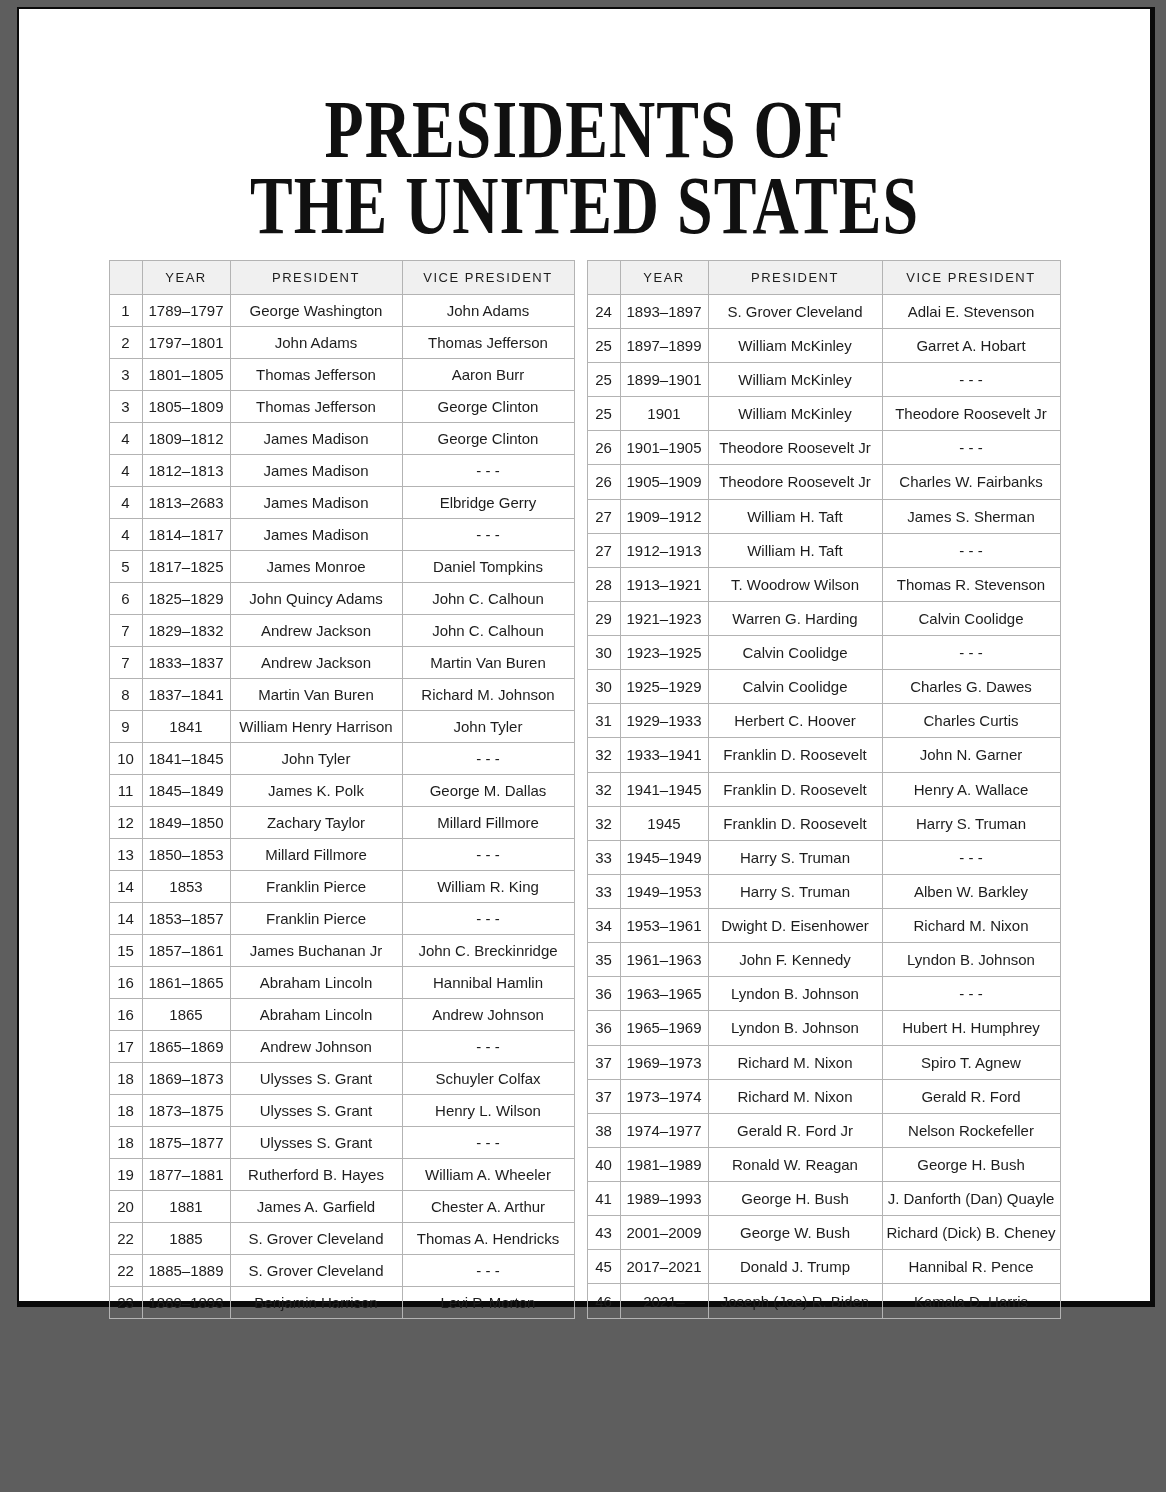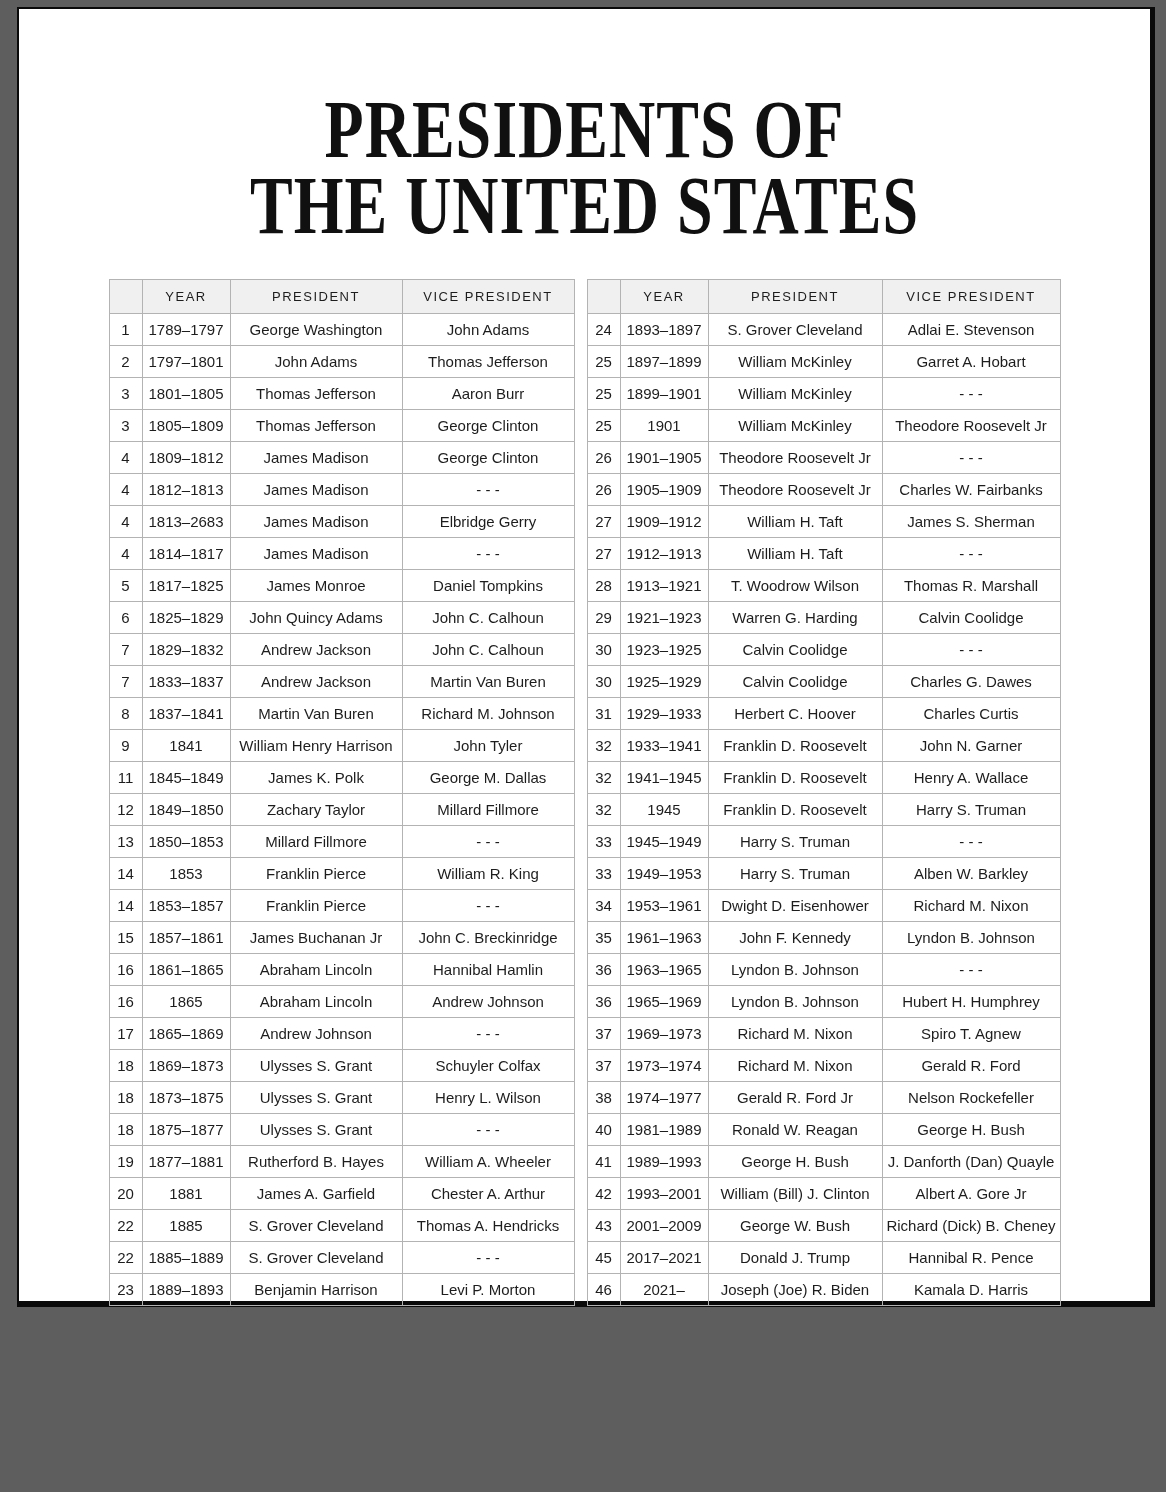--- a/index.html
+++ b/index.html
@@ -32,21 +32,21 @@
     line-height: 0.92;
     letter-spacing: 1px;
     color: #101010;
     transform: scaleY(1.28);
     transform-origin: top center;
   }
   .tables {
     display: flex;
     justify-content: center;
     gap: 12px;
-    margin-top: 68px;
+    margin-top: 49px;
   }
   table {
     border-collapse: collapse;
     table-layout: fixed;
     font-size: 15px;
     color: #1d1d1d;
   }
   th, td {
     border: 1px solid #b3b3b3;
     text-align: center;
@@ -167,20 +167,26 @@
             <td>Martin Van Buren</td>
             <td>Richard M. Johnson</td>
           </tr>
           <tr>
             <td>9</td>
             <td>1841</td>
             <td>William Henry Harrison</td>
             <td>John Tyler</td>
           </tr>
           <tr>
+            <td>10</td>
+            <td>1841–1845</td>
+            <td>John Tyler</td>
+            <td>- - -</td>
+          </tr>
+          <tr>
             <td>11</td>
             <td>1845–1849</td>
             <td>James K. Polk</td>
             <td>George M. Dallas</td>
           </tr>
           <tr>
             <td>12</td>
             <td>1849–1850</td>
             <td>Zachary Taylor</td>
             <td>Millard Fillmore</td>
@@ -338,21 +344,21 @@
           <tr>
             <td>27</td>
             <td>1912–1913</td>
             <td>William H. Taft</td>
             <td>- - -</td>
           </tr>
           <tr>
             <td>28</td>
             <td>1913–1921</td>
             <td>T. Woodrow Wilson</td>
-            <td>Thomas R. Marshall</td>
+            <td>Thomas R. Stevenson</td>
           </tr>
           <tr>
             <td>29</td>
             <td>1921–1923</td>
             <td>Warren G. Harding</td>
             <td>Calvin Coolidge</td>
           </tr>
           <tr>
             <td>30</td>
             <td>1923–1925</td>
@@ -447,26 +453,20 @@
             <td>40</td>
             <td>1981–1989</td>
             <td>Ronald W. Reagan</td>
             <td>George H. Bush</td>
           </tr>
           <tr>
             <td>41</td>
             <td>1989–1993</td>
             <td>George H. Bush</td>
             <td>J. Danforth (Dan) Quayle</td>
-          </tr>
-          <tr>
-            <td>42</td>
-            <td>1993–2001</td>
-            <td>William (Bill) J. Clinton</td>
-            <td>Albert A. Gore Jr</td>
           </tr>
           <tr>
             <td>43</td>
             <td>2001–2009</td>
             <td>George W. Bush</td>
             <td>Richard (Dick) B. Cheney</td>
           </tr>
           <tr>
             <td>45</td>
             <td>2017–2021</td>

